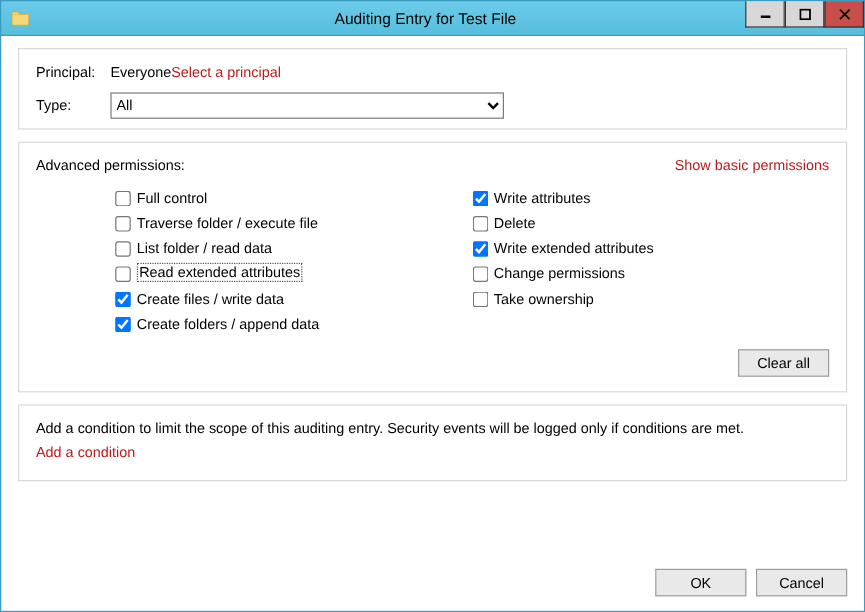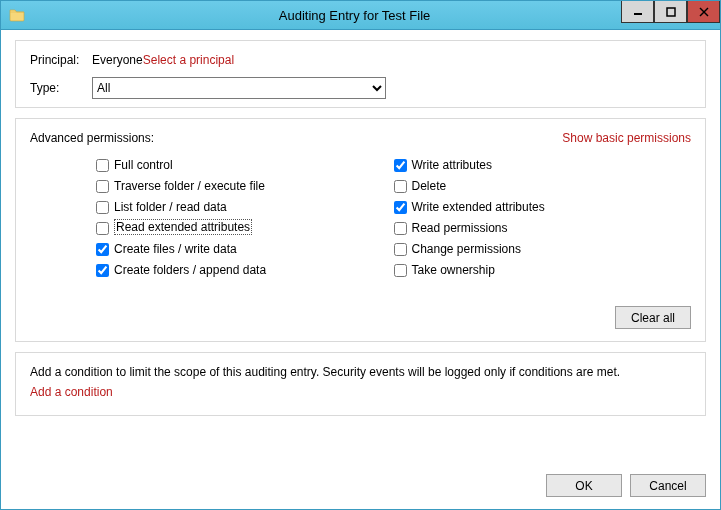--- a/index.html
+++ b/index.html
@@ -70,21 +70,21 @@
   
   .hdr-row {
     display: flex;
     align-items: center;
     margin-bottom: 10px;
   }
   .hdr-label { width: 62px; }
   .principal-val { }
   .link { color: #b91c1c; cursor: pointer; }
   select.type-select {
-    width: 294px;
+    width: 328px;
     height: 22px;
     font-size: 12px;
     border: 1px solid #7a7a7a;
     background: #fff;
   }
 
   
   .perm-header {
     display: flex;
     justify-content: space-between;
@@ -104,21 +104,21 @@
     width: 13px; height: 13px;
     margin: 0 5px 0 0;
   }
   .perm-item .dotted {
     border: 1px dotted #555;
     padding: 0 1px;
   }
   .clear-row {
     display: flex;
     justify-content: flex-end;
-    margin-top: 29px;
+    margin-top: 14px;
   }
   button.std {
     min-width: 76px;
     height: 23px;
     font-size: 12px;
     font-family: inherit;
     background: #e9e9e9;
     border: 1px solid #9e9e9e;
     padding: 0 12px;
     cursor: pointer;
@@ -222,24 +222,20 @@
           <label class="perm-item">
             <input type="checkbox" style="">
             <span>Delete</span>
           </label>
           <label class="perm-item">
             <input type="checkbox" checked="" style="">
             <span>Write extended attributes</span>
           </label>
           <label class="perm-item">
             <input type="checkbox" style="">
-            <span>Read permissions</span>
-          </label>
-          <label class="perm-item">
-            <input type="checkbox" style="">
             <span>Change permissions</span>
           </label>
           <label class="perm-item">
             <input type="checkbox" style="">
             <span>Take ownership</span>
           </label>
         </div>
     </div>
     <div class="clear-row">
       <button class="std">Clear all</button>

